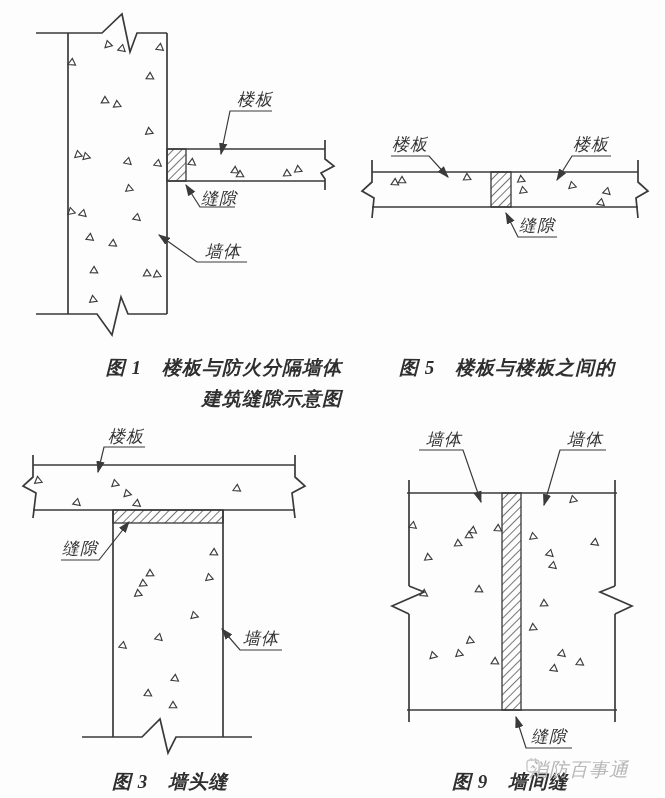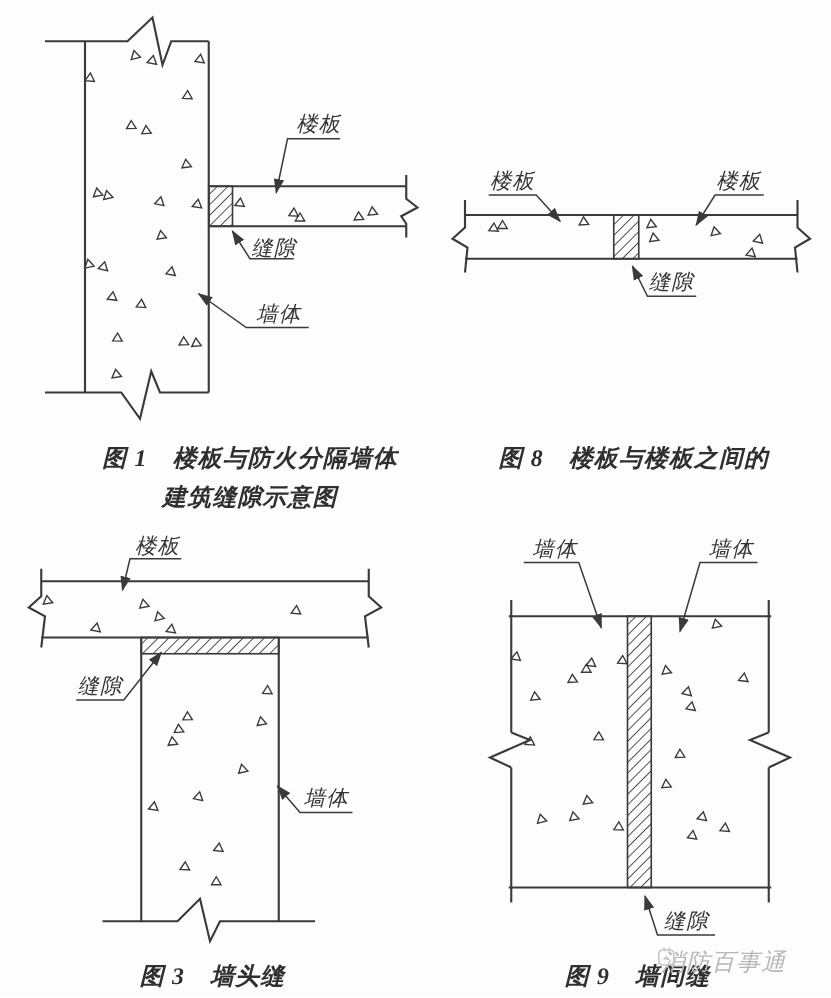--- a/index.html
+++ b/index.html
@@ -178,26 +178,26 @@
         <path d="M-3.8,2.8 L0,-3.6 L3.8,2.8 Z" transform="translate(470,640) rotate(-8)" fill="none" stroke="#3a3a3a" stroke-width="1.1"></path>
         <path d="M-3.8,2.8 L0,-3.6 L3.8,2.8 Z" transform="translate(459,653) rotate(-11)" fill="none" stroke="#3a3a3a" stroke-width="1.1"></path>
         <path d="M-3.8,2.8 L0,-3.6 L3.8,2.8 Z" transform="translate(433,655) rotate(-14)" fill="none" stroke="#3a3a3a" stroke-width="1.1"></path>
         <path d="M-3.8,2.8 L0,-3.6 L3.8,2.8 Z" transform="translate(562,653) rotate(11)" fill="none" stroke="#3a3a3a" stroke-width="1.1"></path>
         <path d="M-3.8,2.8 L0,-3.6 L3.8,2.8 Z" transform="translate(554,668) rotate(8)" fill="none" stroke="#3a3a3a" stroke-width="1.1"></path>
         <path d="M-3.8,2.8 L0,-3.6 L3.8,2.8 Z" transform="translate(580,662) rotate(5)" fill="none" stroke="#3a3a3a" stroke-width="1.1"></path>
         <path d="M-3.8,2.8 L0,-3.6 L3.8,2.8 Z" transform="translate(495,661) rotate(2)" fill="none" stroke="#3a3a3a" stroke-width="1.1"></path>
       </g>
   </svg>
 
-  <div class="caption" style="left:58px;top:352px;width:284px;">
+  <div class="caption" style="left:58px;top:352px;width:284px;text-align:right;">
     <div>图 1　楼板与防火分隔墙体</div>
     <div>建筑缝隙示意图</div>
   </div>
   <div class="caption" style="left:365px;top:352px;width:284px;">
-    <div>图 8　楼板与楼板之间的</div>
+    <div>图 5　楼板与楼板之间的</div>
   </div>
   <div class="caption" style="left:60px;top:766px;width:220px;">图 3　墙头缝</div>
   <div class="caption" style="left:400px;top:766px;width:220px;">图 9　墙间缝</div>
 
   <div class="watermark">
     <span class="wm-icon">
       <svg width="15" height="17" viewBox="0 0 15 17">
         <rect x="1" y="3" width="12" height="12" rx="3" fill="none" stroke="#c6c6c6" stroke-width="1.3"></rect>
         <path d="M5,1 L6,4 M9,1 L10,4 M5,11 Q7,7 9,11" fill="none" stroke="#c6c6c6" stroke-width="1.2"></path>
       </svg>

